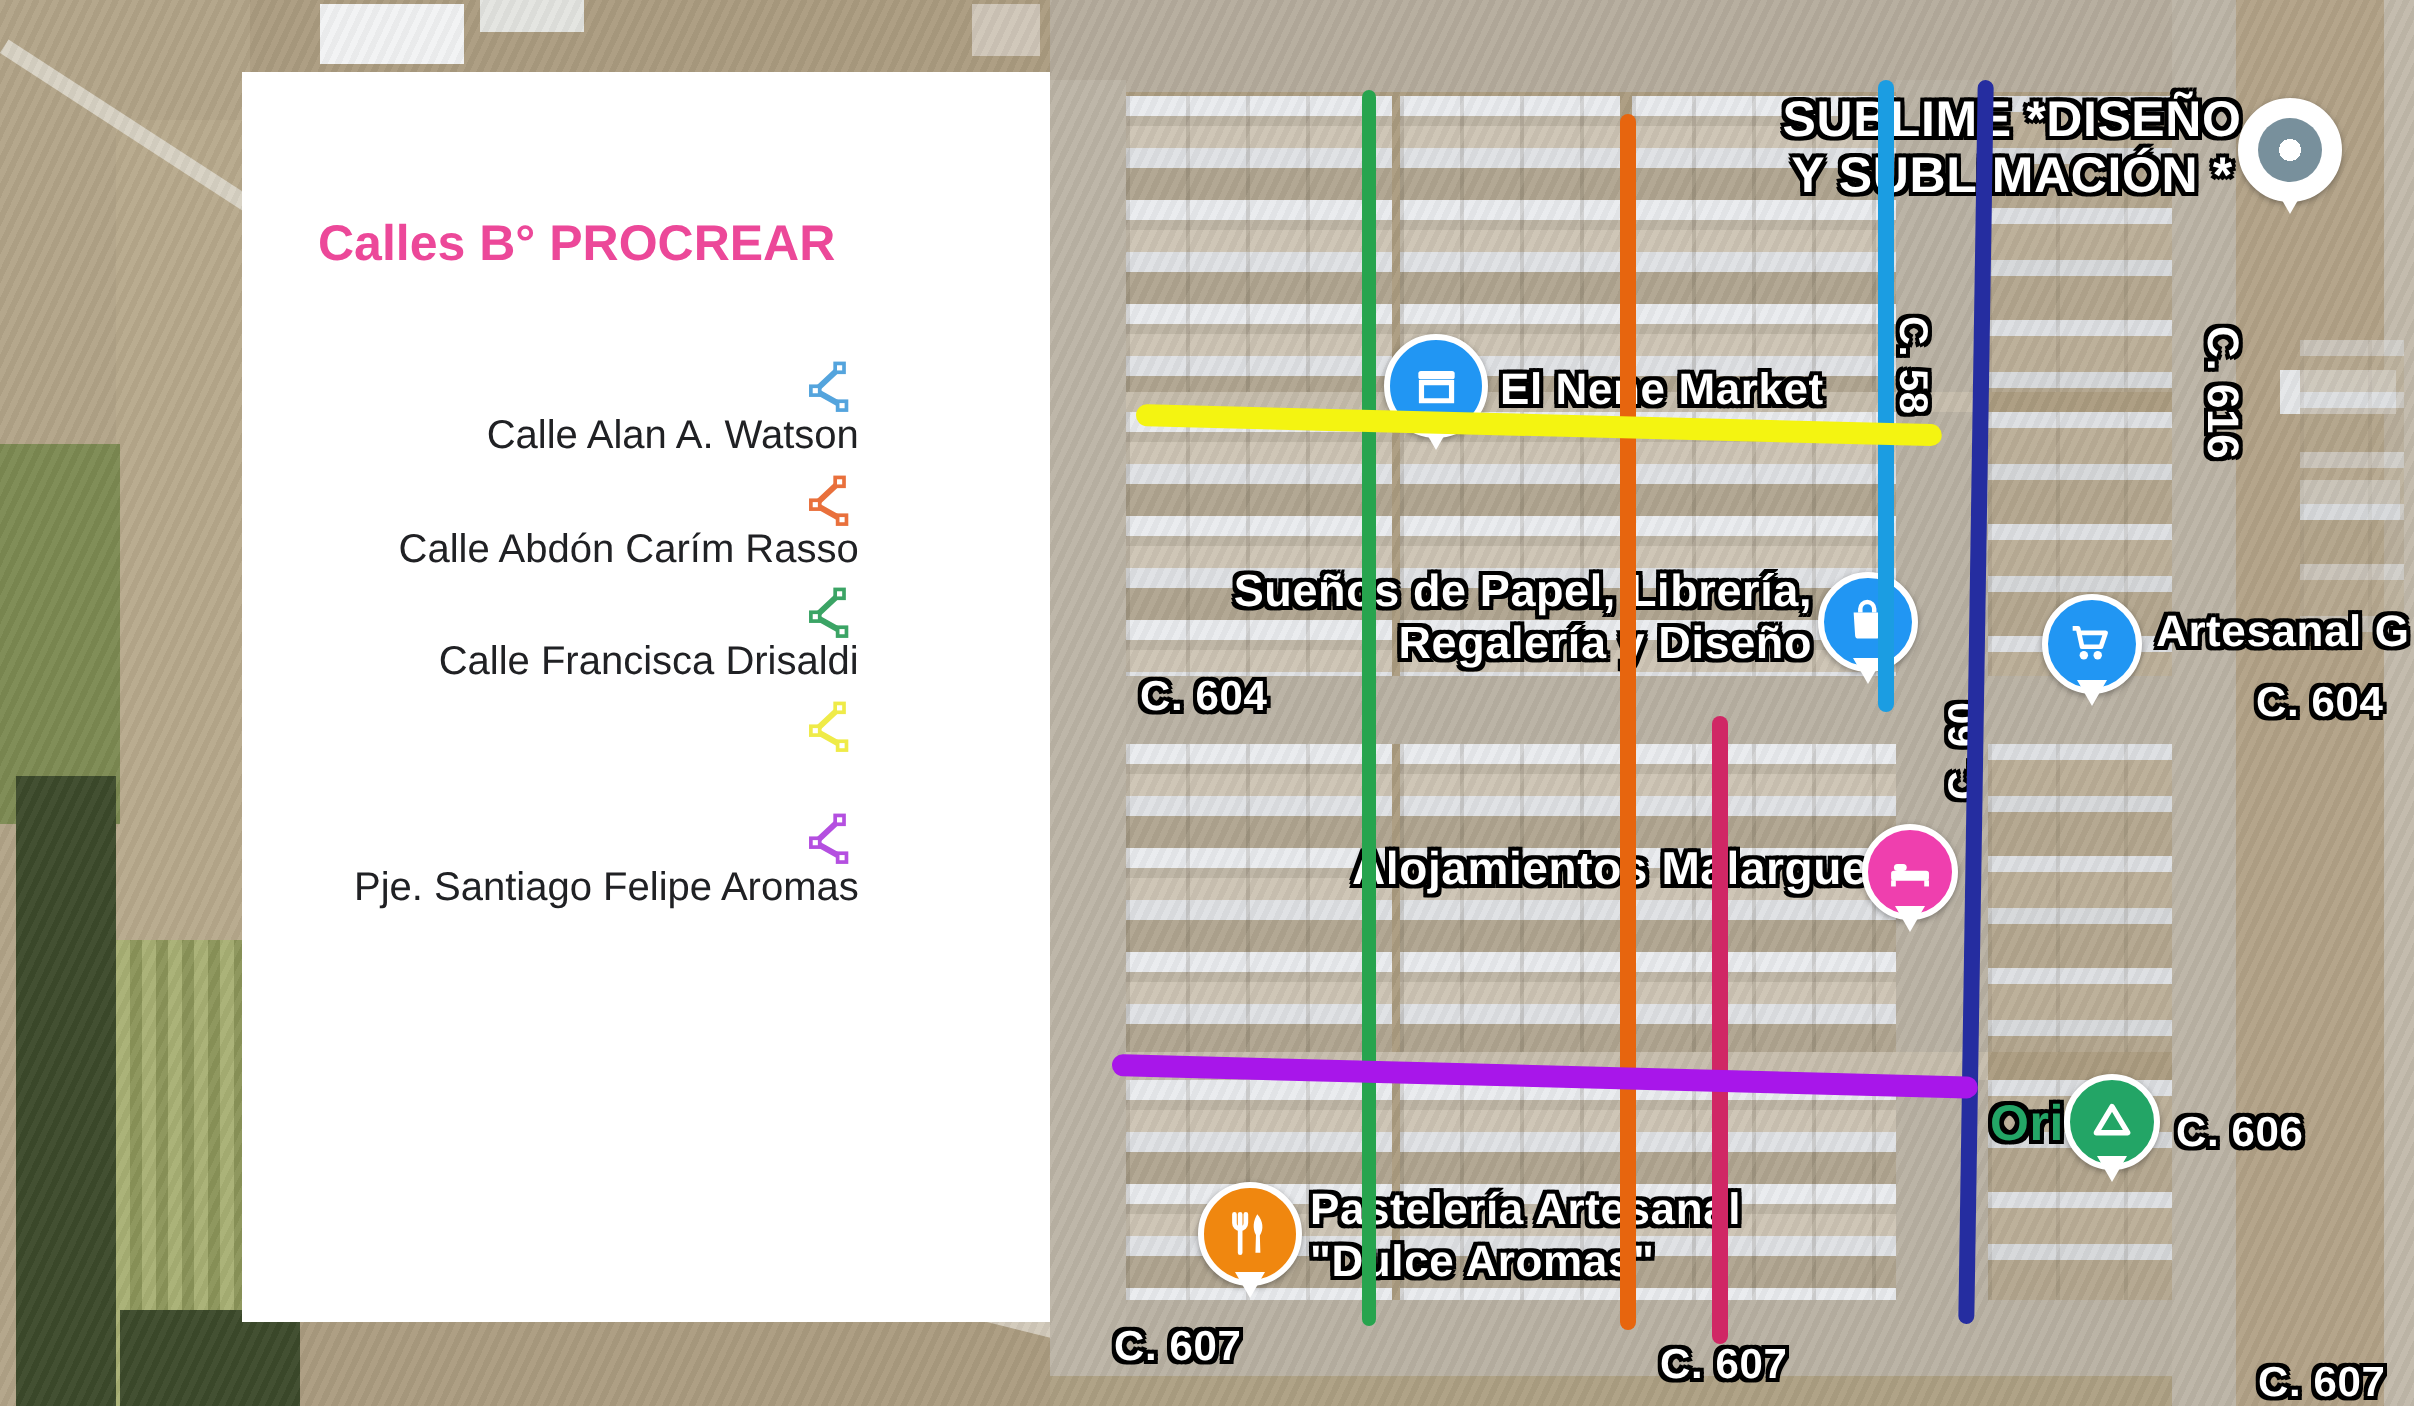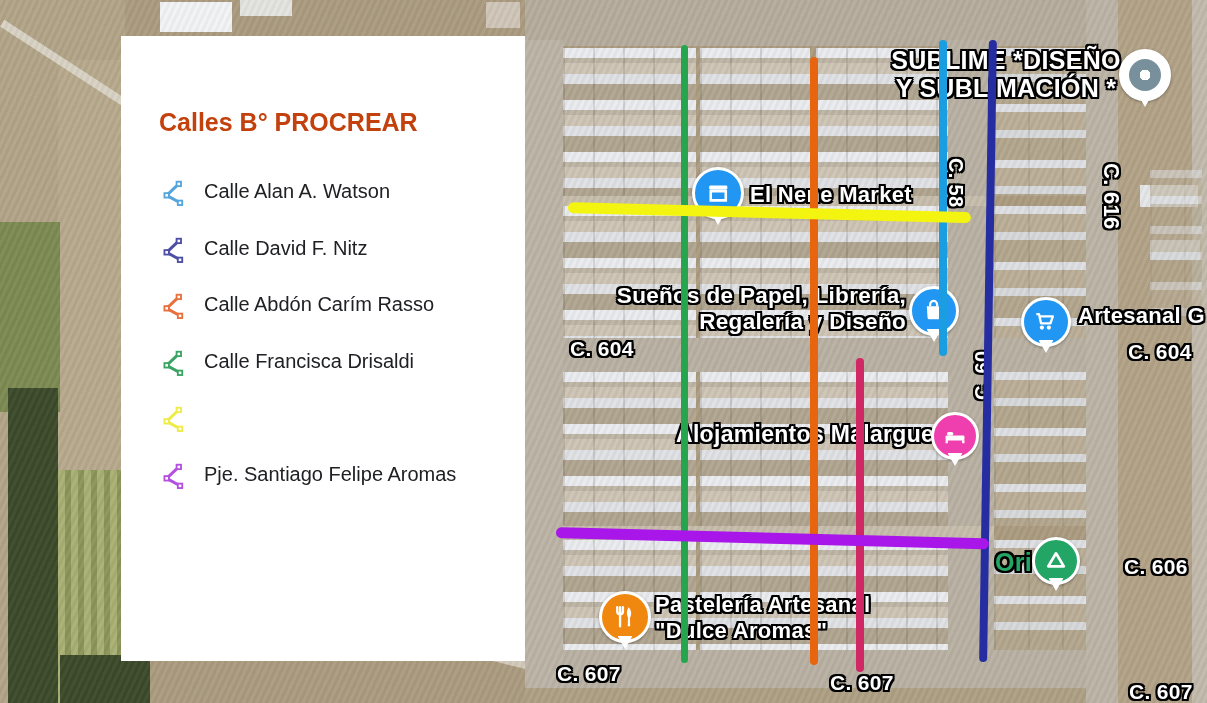--- a/index.html
+++ b/index.html
@@ -36,23 +36,23 @@
   .poi-pin svg{width:62%;height:62%;}
   .poi-pin.donut{background:#fff;}
   .donut-inner{width:32px;height:32px;border-radius:50%;
       background:radial-gradient(circle,#fff 0 5.5px,var(--c,#78909c) 5.5px 16px);}
 
   
   .line{position:absolute;z-index:4;border-radius:6px;background:var(--c,#888);}
 
   
   .panel{position:absolute;left:121px;top:36px;width:404px;height:625px;background:#ffffff;z-index:6;}
-  .panel-title{position:absolute;left:38px;top:72px;font-size:25px;font-weight:700;color:#c2410c;}
+  .panel-title{position:absolute;left:38px;top:72px;font-size:25px;font-weight:700;color:#ec4899;}
   .lg-list{position:absolute;left:40px;top:144px;display:flex;flex-direction:column;}
-  .lg-item{display:flex;align-items:flex-start;height:26px;margin-bottom:30.5px;color:var(--c,#333);}
+  .lg-item{display:flex;align-items:flex-end;height:26px;margin-bottom:30.5px;color:var(--c,#333);flex-direction:column;}
   .lg-icon{width:27px;height:27px;flex:0 0 auto;}
   .lg-label{margin-left:16px;font-size:20px;color:#202124;white-space:pre;}
 </style>
 </head>
 <body>
 
 <svg width="0" height="0" style="position:absolute">
   <defs>
     <symbol id="route-icon" viewBox="0 0 22 22">
       <polyline points="14.5,3.2 4.6,12.5 15.5,18.6" fill="none" stroke="currentColor" stroke-width="2.4" stroke-linecap="round" stroke-linejoin="round"></polyline>
@@ -111,21 +111,21 @@
     <div class="blk sparse" style="left:994px;top:540px;width:92px;height:110px"></div>
 
     <div class="abs" style="left:1140px;top:185px;width:58px;height:22px;background:#e4e6e8"></div>
     <div class="abs" style="left:1150px;top:240px;width:50px;height:20px;background:#dadcdd"></div>
     <div class="blk sparse" style="left:1150px;top:170px;width:52px;height:150px;opacity:.55"></div>
   </div>
   <div class="grain"></div>
 
   <div class="street ol" style="left:570px;top:337px">C. 604</div>
   <div class="street ol" style="left:1128px;top:340px">C. 604</div>
-  <div class="street ol" style="left:1124px;top:555px">C. 606</div>
+  <div class="street ol" style="left:1088px;top:555px">C. 606</div>
   <div class="street ol" style="left:557px;top:662px">C. 607</div>
   <div class="street ol" style="left:830px;top:671px">C. 607</div>
   <div class="street ol" style="left:1129px;top:680px">C. 607</div>
   <div class="street ol vert-cw" style="left:1124px;top:163px;font-size:22px">C. 616</div>
   <div class="street ol vert-cw" style="left:967px;top:158px;font-size:20px">C. 58</div>
   <div class="street ol vert-ccw" style="left:971px;top:400px;font-size:20px">C. 60</div>
 
   <div class="poi-label ol" style="left:886px;top:46px;width:240px;text-align:center;font-size:25px;line-height:28px;white-space:normal">
     <div>SUBLIME *DISEÑO</div>
     <div>Y SUBLIMACIÓN *</div>
@@ -200,26 +200,20 @@
 
   <div class="panel">
     <div class="panel-title">Calles B° PROCREAR</div>
     <div class="lg-list">
       <div class="lg-item" style="--c: #54a4dd;">
         <svg class="lg-icon" viewBox="0 0 22 22">
             <use href="#route-icon"></use>
           </svg>
         <span class="lg-label">Calle Alan A. Watson</span>
       </div>
-      <div class="lg-item" style="--c: #4c4fa4;">
-        <svg class="lg-icon" viewBox="0 0 22 22">
-            <use href="#route-icon"></use>
-          </svg>
-        <span class="lg-label">Calle David F. Nitz</span>
-      </div>
       <div class="lg-item" style="--c: #e9703c;">
         <svg class="lg-icon" viewBox="0 0 22 22">
             <use href="#route-icon"></use>
           </svg>
         <span class="lg-label">Calle Abdón Carím Rasso</span>
       </div>
       <div class="lg-item" style="--c: #3ba465;">
         <svg class="lg-icon" viewBox="0 0 22 22">
             <use href="#route-icon"></use>
           </svg>

